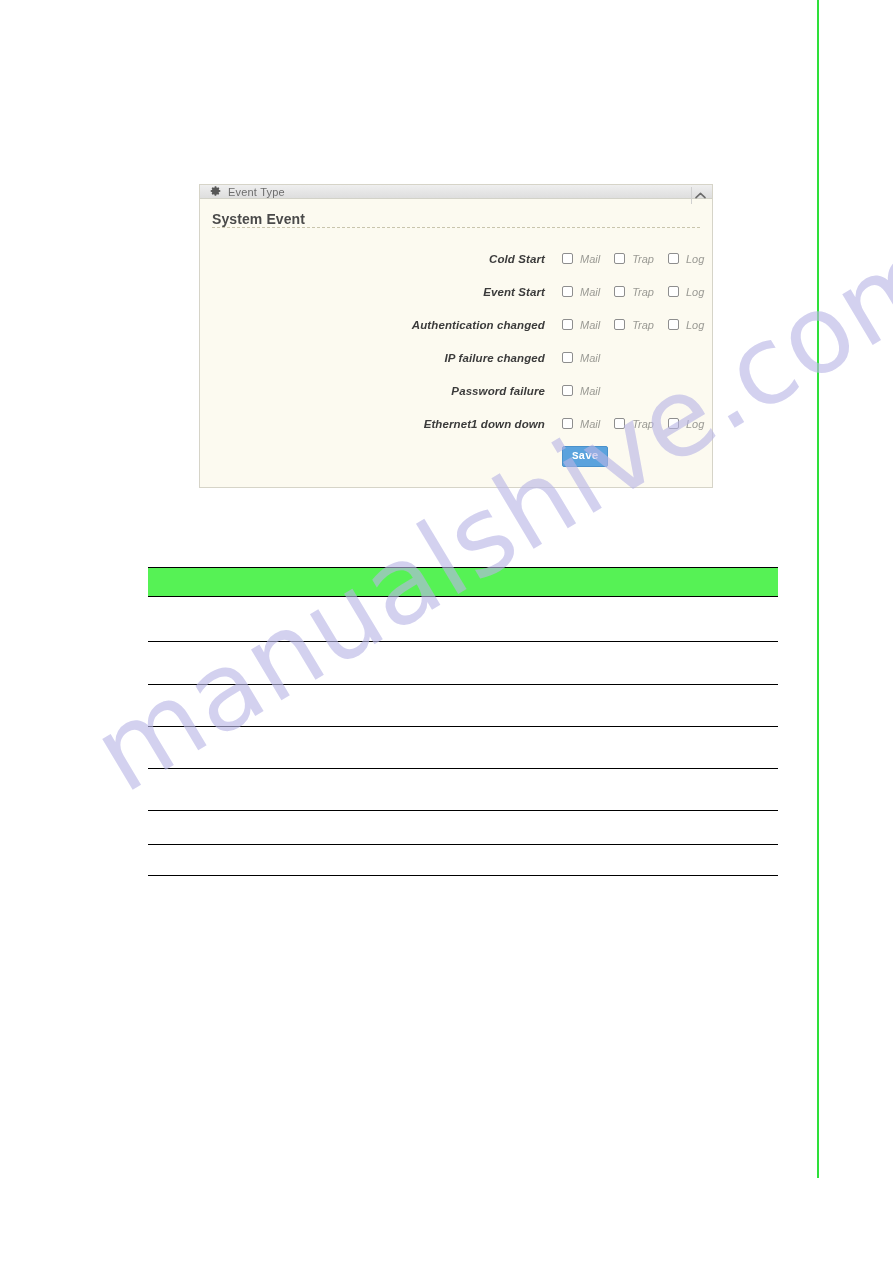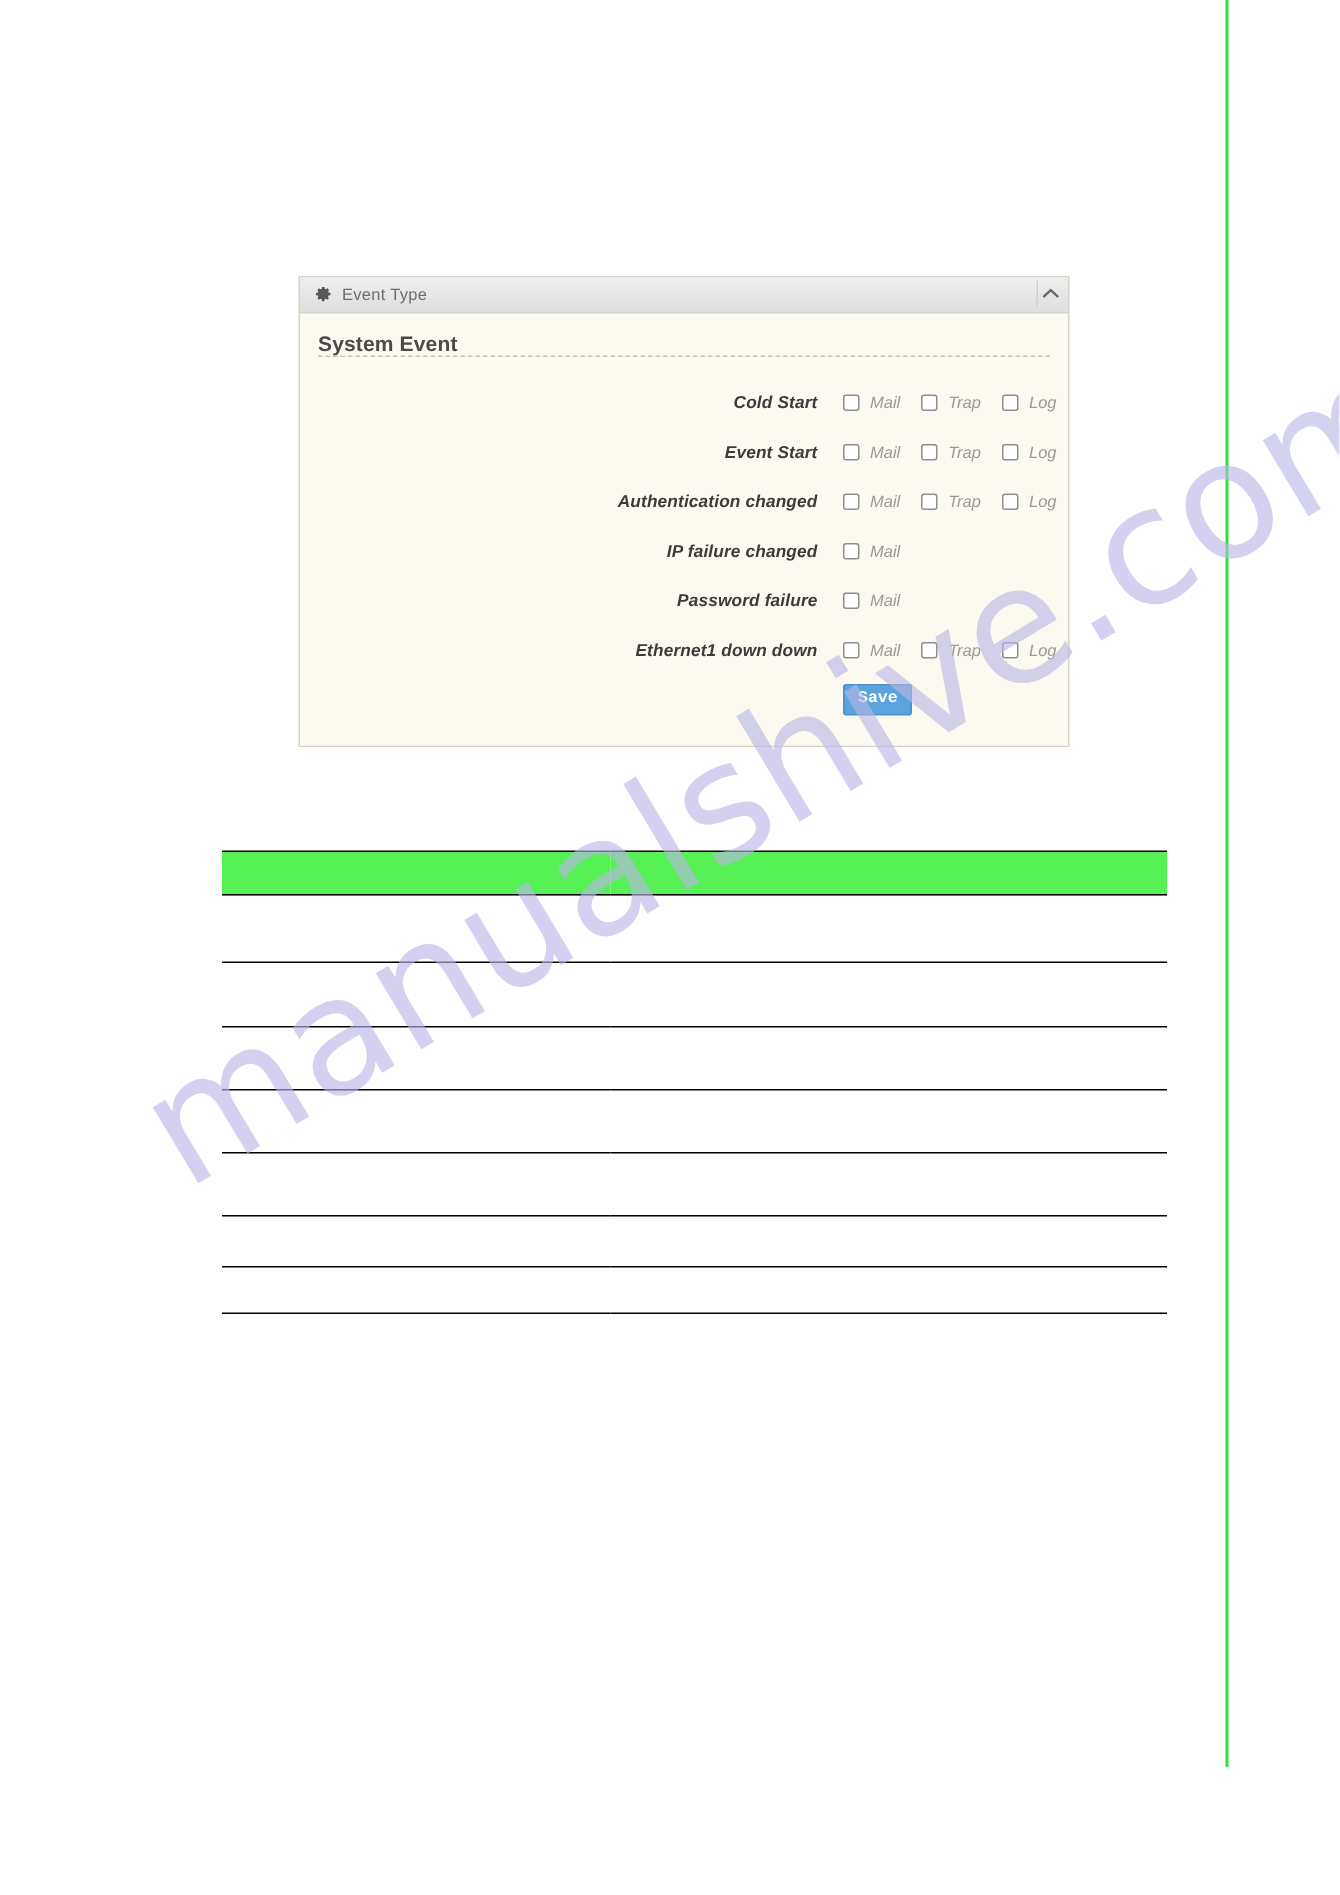--- a/index.html
+++ b/index.html
@@ -57,21 +57,21 @@
     position: absolute;
     left: 199px;
     top: 184px;
     width: 514px;
     box-sizing: border-box;
     border: 1px solid #d6d4c8;
     background: #fcfaf0;
     z-index: 10;
   }
   .panel-header {
-    height: 24px;
+    height: 14px;
     box-sizing: border-box;
     background: linear-gradient(to bottom, #efefef 0%, #e6e6e6 50%, #dedede 100%);
     border-bottom: 1px solid #d2d2c8;
     display: flex;
     align-items: center;
     padding: 0 4px 0 10px;
     position: relative;
   }
   .panel-header .gear {
     width: 11px;

